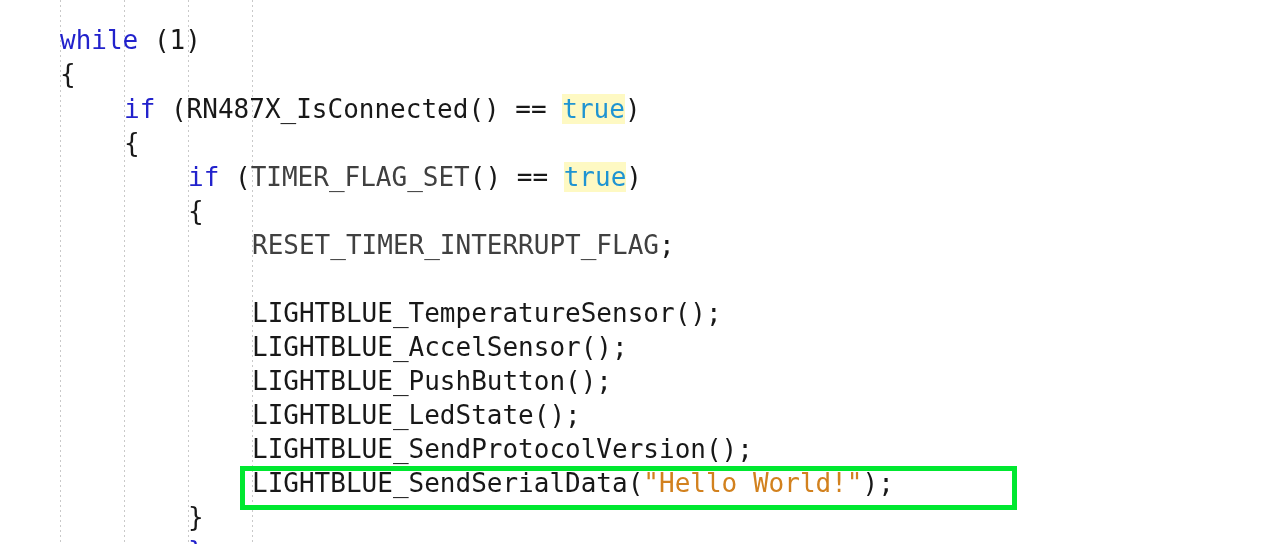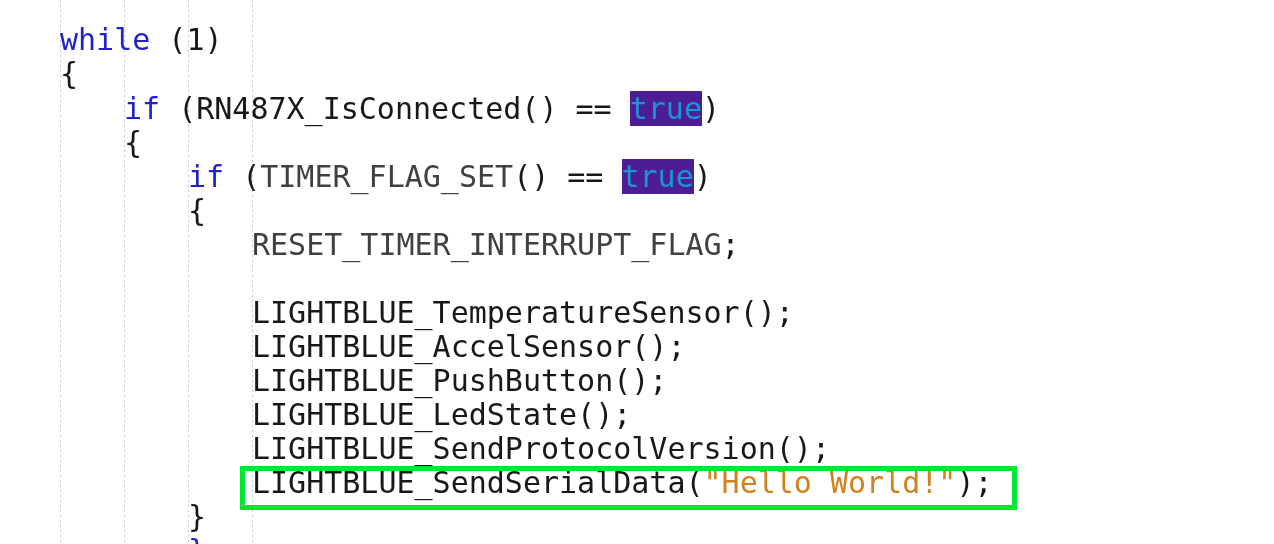--- a/index.html
+++ b/index.html
@@ -39,40 +39,40 @@
   }
 
   
   #code {
     position: absolute;
     left: 0;
     top: 0;
     width: 1274px;
     height: 544px;
     font-family: "DejaVu Sans Mono", "Liberation Mono", monospace;
-    font-size: 30px;
+    font-size: 26px;
     line-height: 34px;
     white-space: pre;
     color: #181818;
     letter-spacing: 0px;
     text-align: right;
   }
   .code-line {
     position: absolute;
     left: 60px;
     height: 34px;
     white-space: pre;
   }
 
   
   .tok-plain    { color: #181818; }
   .tok-keyword  { color: #2222cc; }
   .tok-macro    { color: #404040; }
   .tok-string   { color: #d2811e; }
-  .tok-bool     { color: #1f94d2; background: #4c1d95; }
+  .tok-bool     { color: #1f94d2; background: #fef9c3; }
 
   
   #annotation-box {
     position: absolute;
     left: 240px;
     top: 466px;
     width: 777px;
     height: 44px;
     border: 5px solid #00e830;
     box-sizing: border-box;

